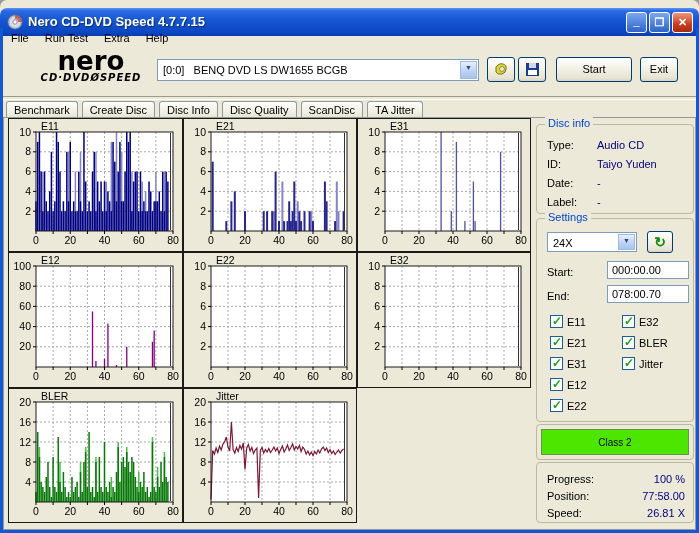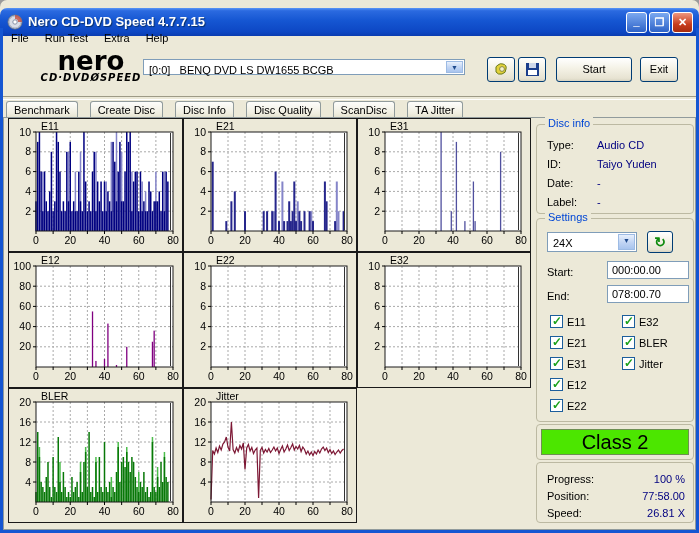--- a/index.html
+++ b/index.html
@@ -32,35 +32,35 @@
   .logo{position:absolute;left:30px;top:50px;width:122px;text-align:center;cursor:default;}
   .logo-main{font-weight:bold;font-size:26px;line-height:22px;letter-spacing:0px;font-family:"DejaVu Sans",sans-serif;}
   .logo-sub{font-weight:bold;font-style:italic;font-size:10px;letter-spacing:1px;font-family:"DejaVu Sans",sans-serif;}
   .disc-glyph::before{content:"Ø";font-style:italic;}
   .combo{position:absolute;background:#fff;border:1px solid #7F9DB9;box-sizing:border-box;}
   .combo .val{position:absolute;left:5px;top:0;right:20px;line-height:20px;white-space:pre;overflow:hidden;}
   .combo .arrow{position:absolute;right:1px;top:1px;bottom:1px;width:17px;
     background:linear-gradient(180deg,#E8F0FC,#C3D6F4 50%,#A8C4EE);border:1px solid #9DBBE4;box-sizing:border-box;}
   .combo .arrow::after{content:"▼";position:absolute;left:0;right:0;text-align:center;top:2px;
     font-size:7px;color:#1F4A8C;}
-  #drive-combo{left:143px;top:59px;width:322px;height:16px;}
+  #drive-combo{left:157px;top:59px;width:322px;height:22px;}
   .xpbtn{position:absolute;border:1px solid #003C74;border-radius:3px;text-align:center;
     background:linear-gradient(180deg,#FFFFFF,#F4F2E6 45%,#E7E3D2 88%,#D8D3C0);box-sizing:border-box;}
   #btn-eject{left:487px;top:57px;width:28px;height:25px;}
   #btn-save{left:518px;top:57px;width:28px;height:25px;}
   #btn-start{left:556px;top:57px;width:76px;height:25px;line-height:23px;}
   #btn-exit{left:640px;top:57px;width:38px;height:25px;line-height:23px;}
   .floppy{position:absolute;left:7px;top:5px;width:13px;height:13px;background:#1b3e8c;}
   .floppy::before{content:"";position:absolute;left:3px;top:0;width:7px;height:5px;background:#cfd8ea;}
   .floppy::after{content:"";position:absolute;left:2px;bottom:1px;width:9px;height:5px;background:#fff;}
   .toolbar-sep{position:absolute;left:3px;right:3px;top:96px;height:2px;
     border-top:1px solid #9D9A86;border-bottom:1px solid #fff;}
   
   .tabstrip{position:absolute;left:6px;top:100px;height:18px;display:flex;align-items:flex-end;}
-  .tab{border:1px solid #919B9C;border-bottom:none;border-radius:3px 3px 0 0;margin-right:12px;
+  .tab{border:1px solid #919B9C;border-bottom:none;border-radius:3px 3px 0 0;margin-right:4px;
     padding:0 7px;line-height:16px;background:linear-gradient(180deg,#FDFDFB,#F0EEE0 70%,#E4E1CE);}
   .tab.active{position:relative;z-index:3;border-top:3px solid #E8A033;line-height:17px;
     background:#F2F1E8;padding:0 9px;margin-bottom:-1px;}
   .tabpage{position:absolute;left:3px;right:3px;top:117px;bottom:3px;
     border:1px solid #919B9C;background:#ECE9D8;box-sizing:border-box;}
   
   .charts{position:absolute;left:8px;top:118px;width:523px;height:405px;display:grid;
     grid-template-columns:175px 174px 174px;grid-template-rows:134px 136px 135px;}
   .chart-cell{border:1px solid #1a1a1a;box-sizing:border-box;background:#ECE9D8;overflow:hidden;}
   .chart-cell.empty{border:none;background:transparent;}
@@ -80,21 +80,21 @@
   .fieldrow-lbl{position:absolute;left:10px;line-height:18px;}
   .field{position:absolute;left:70px;width:82px;height:18px;background:#fff;border:1px solid #7F9DB9;
     box-sizing:border-box;line-height:16px;padding-left:4px;}
   .cb{position:absolute;height:14px;line-height:14px;}
   .cbbox{position:absolute;left:0;top:0;width:13px;height:13px;background:#fff;
     border:1px solid #1C5E9C;box-sizing:border-box;}
   .cbbox::after{content:"✓";position:absolute;left:1px;top:-2px;color:#1BA11B;font-weight:bold;font-size:12px;}
   .cblabel{position:absolute;left:17px;top:0;}
   #class-box{left:536px;top:424px;width:158px;height:36px;}
   .class-badge{position:absolute;left:4px;top:4px;right:4px;bottom:4px;background:#4CE600;
-    border:1px solid #6E8F52;text-align:center;font-size:20px;line-height:25px;color:#000;}
+    border:1px solid #6E8F52;text-align:center;font-size:10px;line-height:25px;color:#000;}
   #gb-progress{left:536px;top:462px;width:158px;height:61px;}
 </style>
 </head>
 <body>
 
 <div class="window">
 
   <div class="titlebar">
     <svg class="app-icon" viewBox="0 0 16 16">
       <circle cx="8" cy="8" r="7" fill="#d9dde6" stroke="#6a7487"></circle>

